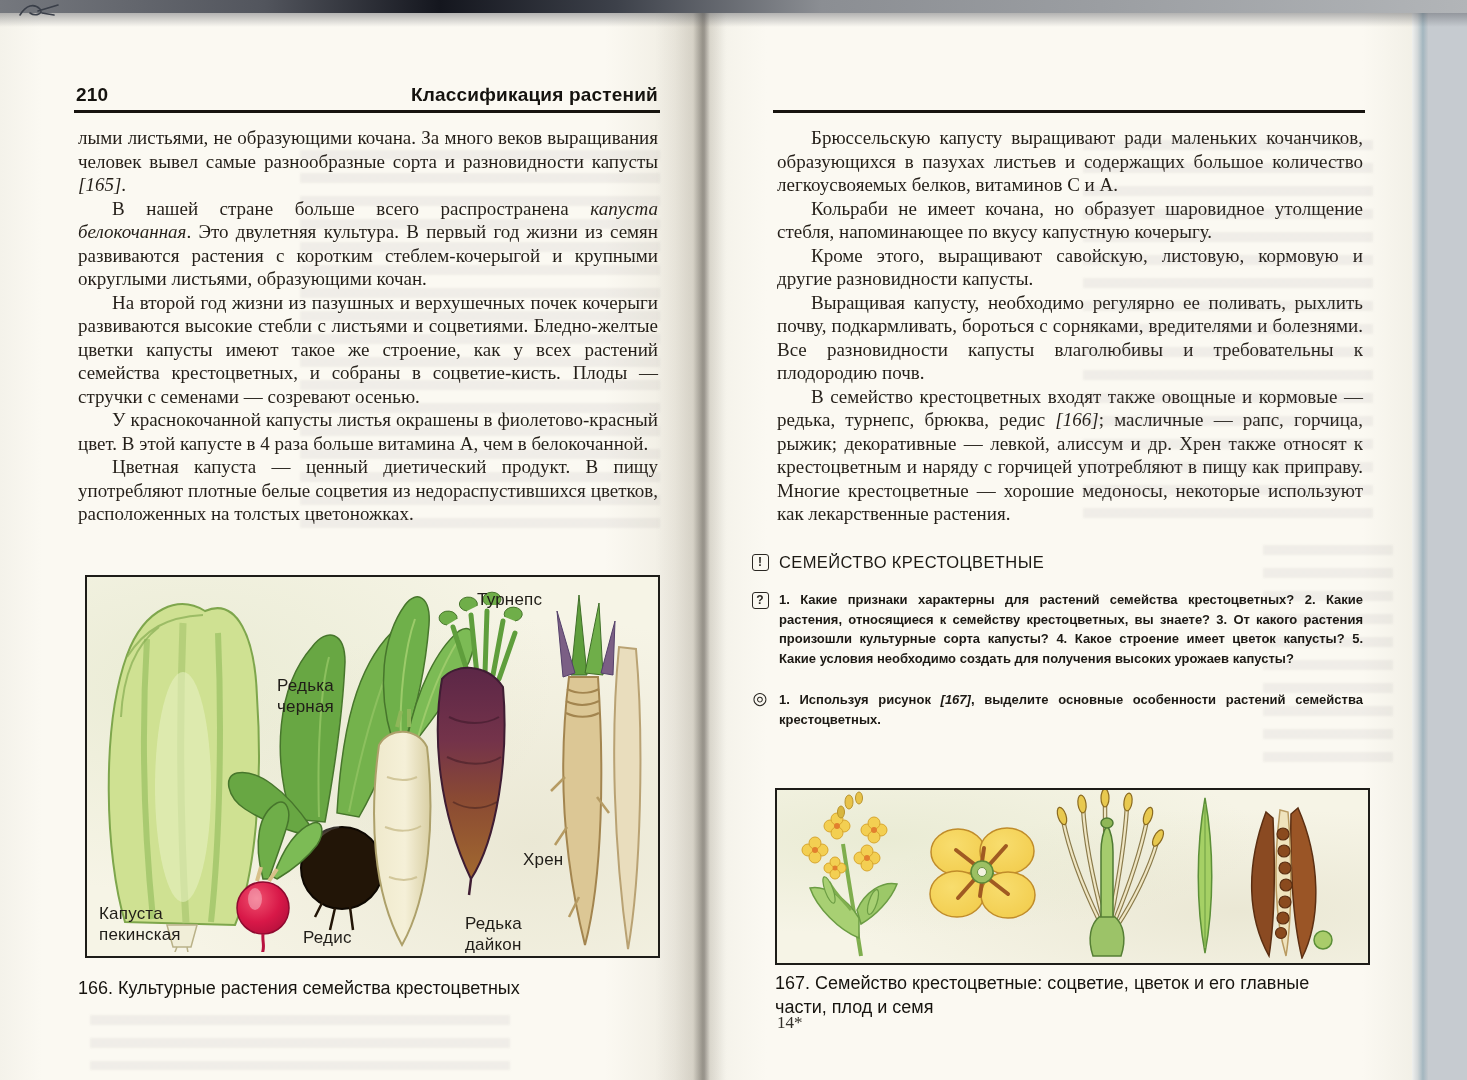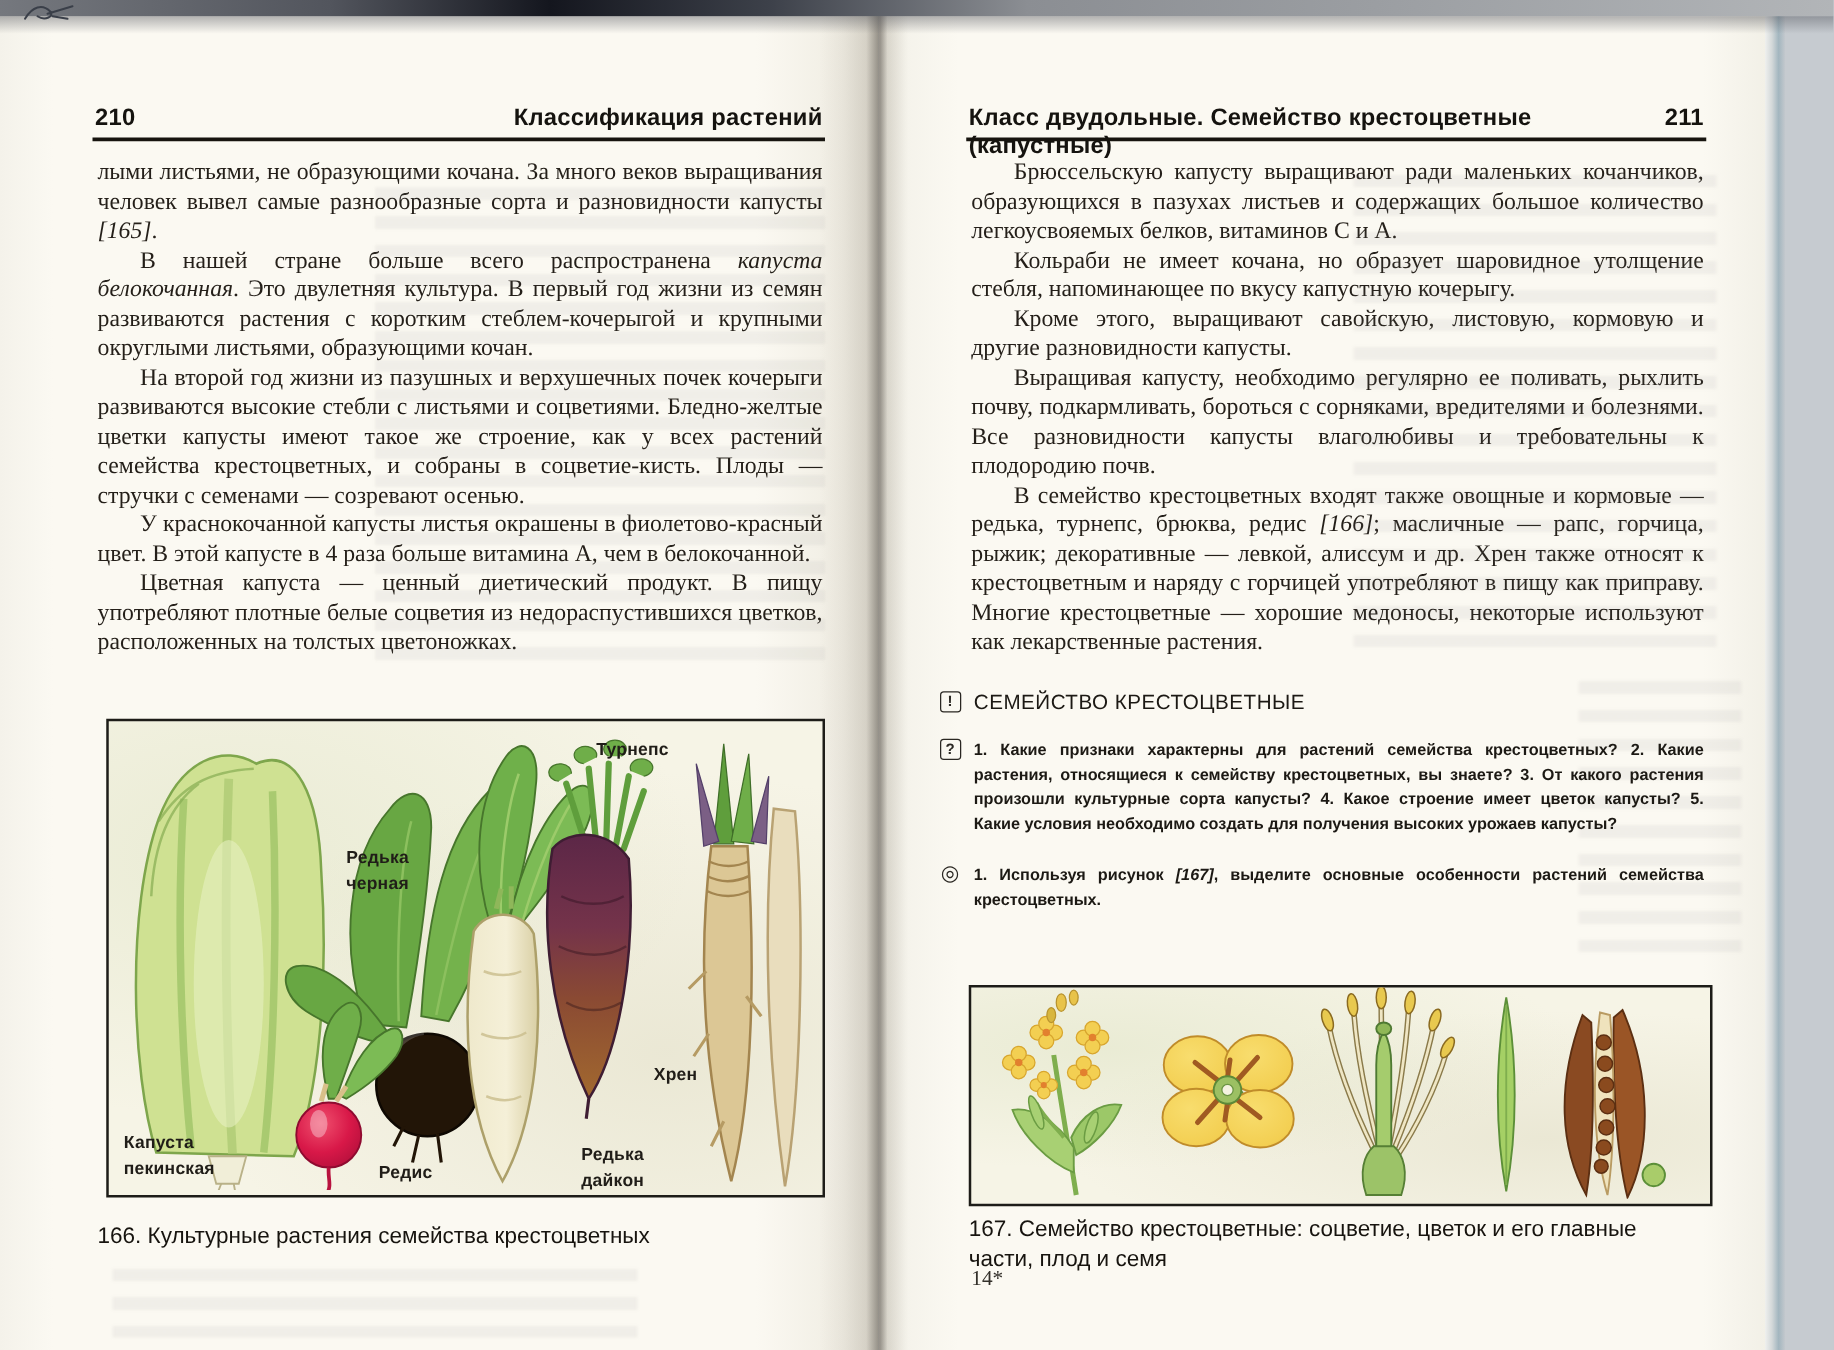--- a/index.html
+++ b/index.html
@@ -46,21 +46,21 @@
   .bd{font-weight:700;}
 
   
   .figure-box{position:absolute;border:2px solid #1d1c18;
     background:
       radial-gradient(ellipse at 18% 28%,rgba(190,205,150,.22),rgba(190,205,150,0) 55%),
       radial-gradient(ellipse at 78% 70%,rgba(200,195,160,.25),rgba(200,195,160,0) 60%),
       #f6f4e6;}
   #fig166{left:85px;top:575px;width:571px;height:379px;}
   #fig167{left:72px;top:788px;width:591px;height:173px;}
-  .fig-label{position:absolute;font-size:14px;line-height:21px;color:#201d18;letter-spacing:.2px;font-weight:bold;}
+  .fig-label{position:absolute;font-size:17px;line-height:21px;color:#201d18;letter-spacing:.2px;}
   .fig-caption{position:absolute;font-weight:400;font-size:18px;line-height:24px;color:#17140f;}
   #left-page .fig-caption{left:78px;top:976px;width:582px;}
   #right-page .fig-caption{left:72px;top:971px;width:586px;}
   #signature-mark{position:absolute;left:74px;top:1013px;font-family:"Liberation Serif",serif;
     font-size:17px;color:#33302a;}
 
   
   .margin-block{position:absolute;display:flex;gap:10px;}
   .m-icon{flex:0 0 18px;width:18px;text-align:center;color:#2a2722;}
   .boxed-icon{display:inline-block;width:15px;height:15px;line-height:15px;border:1.6px solid #2a2722;
@@ -182,24 +182,20 @@
       <div class="fig-label" style="left:436px;top:272px;">Хрен</div>
       <div class="fig-label" style="left:12px;top:326px;width:110px;">Капуста пекинская</div>
       <div class="fig-label" style="left:216px;top:350px;">Редис</div>
       <div class="fig-label" style="left:346px;top:336px;width:100px;margin-left:32px;">Редька дайкон</div>
     </div>
 
     <div class="fig-caption">166. Культурные растения семейства крестоцветных</div>
   </div>
 
   <div class="page" id="right-page">
-    <div class="header-row">
-      <span>Класс двудольные. Семейство крестоцветные (капустные)</span>
-      <span>211</span>
-    </div>
     <div class="header-rule"></div>
 
     <div class="bodytext" lang="ru">
         <p class="para ind"><span>Брюссельскую капусту выращивают ради маленьких кочанчиков, образующихся в пазухах листьев и содержащих большое количество легкоусвояемых белков, витаминов С и А.</span></p>
         <p class="para ind"><span>Кольраби не имеет кочана, но образует шаровидное утолщение стебля, напоминающее по вкусу капустную кочерыгу.</span></p>
         <p class="para ind"><span>Кроме этого, выращивают савойскую, листовую, кормовую и другие разновидности капусты.</span></p>
         <p class="para ind"><span>Выращивая капусту, необходимо регулярно ее поливать, рыхлить почву, подкармливать, бороться с сорняками, вредителями и болезнями. Все разновидности капусты влаголюбивы и требовательны к плодородию почв.</span></p>
         <p class="para ind"><span>В семейство крестоцветных входят также овощные и кормовые — редька, турнепс, брюква, редис </span><span class="it">[166]</span><span>; масличные — рапс, горчица, рыжик; декоративные — левкой, алиссум и др. Хрен также относят к крестоцветным и наряду с горчицей употребляют в пищу как приправу. Многие крестоцветные — хорошие медоносы, некоторые используют как лекарственные растения.</span></p>
       </div>
 

